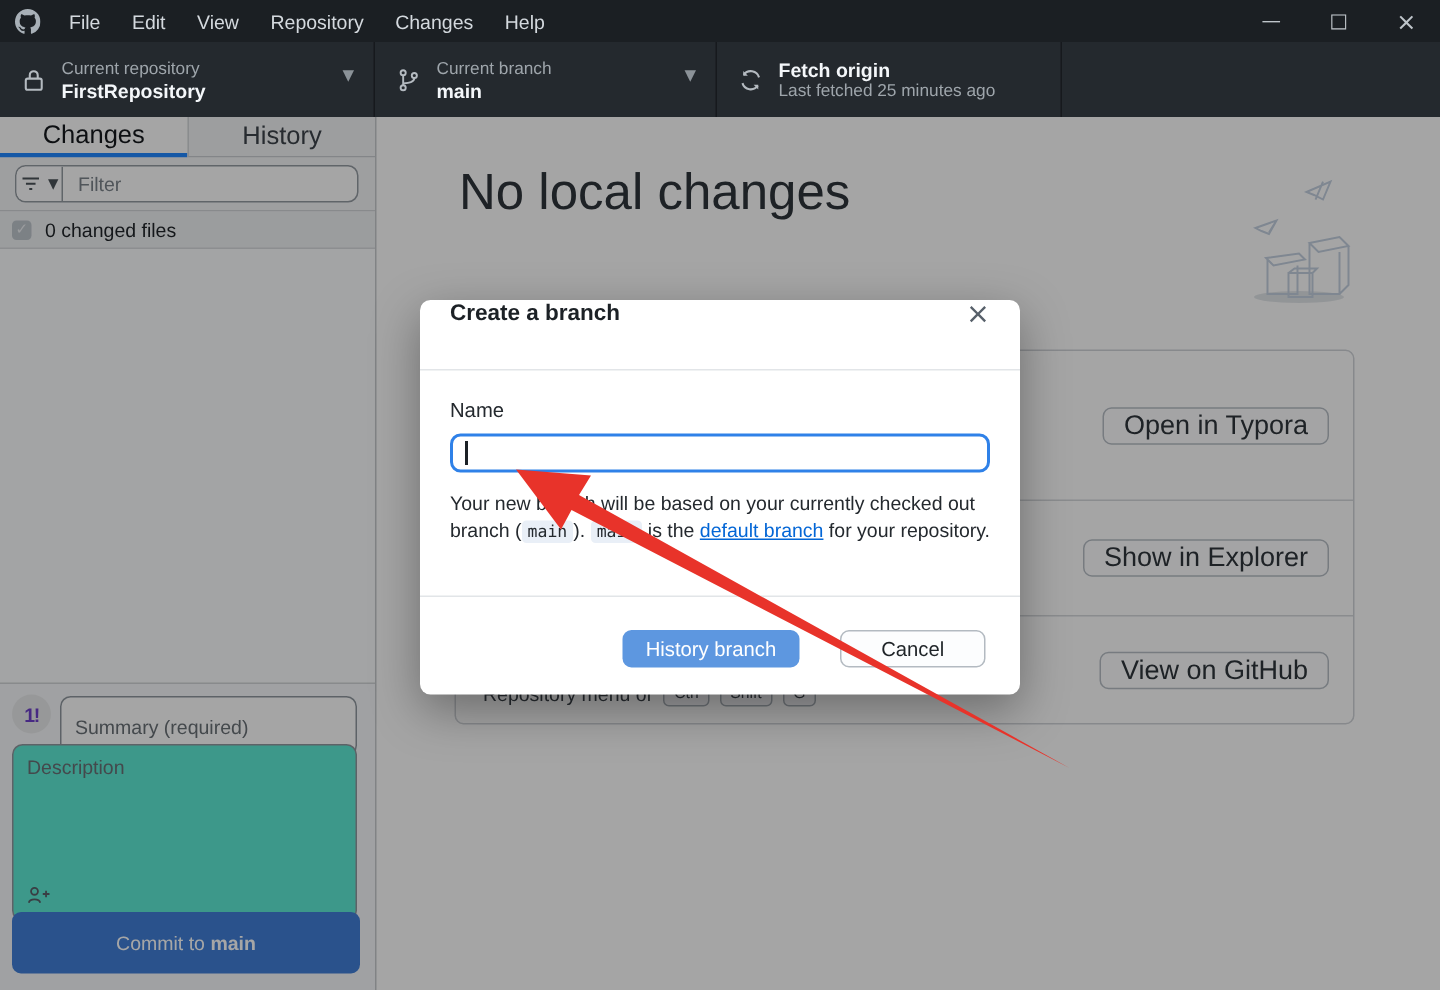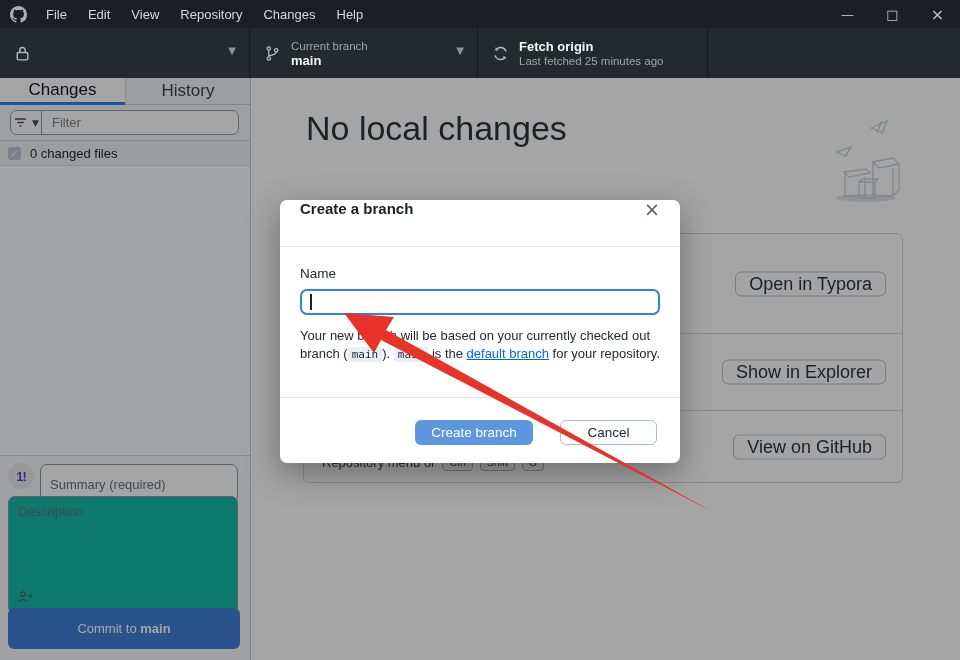--- a/index.html
+++ b/index.html
@@ -90,21 +90,21 @@
     display:flex; align-items:center; justify-content:center;
   }
   .summary-input {
     position:absolute; left:40px; top:8px; width:198px; height:40px;
     border:1px solid #8f979e; border-radius:7px; background:#fdfdfe;
     font-size:13px; padding:0 9px; color:#24292e; font-family:"Liberation Sans",sans-serif; outline:none;
   }
   .summary-input::placeholder, .desc-area::placeholder { color:#697076; }
   .desc-wrap {
     position:absolute; left:8px; top:40px; width:230px; height:118px;
-    border:1px solid #8f979e; border-radius:7px; background:#14b8a6;
+    border:1px solid #8f979e; border-radius:7px; background:#5eead4;
   }
   .desc-area {
     width:100%; height:92px; border:none; outline:none; resize:none; background:transparent;
     font-size:13px; padding:7px 9px; color:#24292e; font-family:"Liberation Sans",sans-serif;
   }
   .person-plus { position:absolute; left:8px; bottom:7px; width:17px; height:17px; cursor:pointer; }
   .commit-btn {
     position:absolute; left:8px; bottom:11px; width:232px; height:41px;
     background:#4a90e2; background:#417fd7; border:none; border-radius:6px;
     color:#fff; font-size:13px; cursor:pointer; font-family:"Liberation Sans",sans-serif;
@@ -220,20 +220,24 @@
       <button class="win-btn close">×</button>
     </div>
   </div>
 
   <div class="toolbar">
     <div class="tb-sec repo">
       <svg class="tb-icon" viewBox="0 0 16 16">
         <rect x="3" y="7" width="10" height="7" rx="1.2" fill="none" stroke="#b4bac0" stroke-width="1.3"></rect>
         <path d="M5.5 7V4.8a2.5 2.5 0 0 1 5 0V7" fill="none" stroke="#b4bac0" stroke-width="1.3"></path>
       </svg>
+      <div>
+        <div class="tb-label">Current repository</div>
+        <div class="tb-value">FirstRepository</div>
+      </div>
       <span class="tb-caret">▼</span>
     </div>
     <div class="tb-sec branch">
       <svg class="tb-icon" viewBox="0 0 16 16">
         <circle cx="4.5" cy="3.3" r="1.6" fill="none" stroke="#b4bac0" stroke-width="1.2"></circle>
         <circle cx="4.5" cy="12.7" r="1.6" fill="none" stroke="#b4bac0" stroke-width="1.2"></circle>
         <circle cx="11.5" cy="5" r="1.6" fill="none" stroke="#b4bac0" stroke-width="1.2"></circle>
         <path d="M4.5 4.9v6.2 M11.5 6.6c0 2.6-3.3 3-7 3.4" fill="none" stroke="#b4bac0" stroke-width="1.2"></path>
       </svg>
       <div>
@@ -330,21 +334,21 @@
     </div>
     <div class="dlg-body">
       <label class="name-label">Name</label>
       <div class="name-wrap">
         <input class="name-input" type="text" value="" style="">
         <div class="caret-line"></div>
       </div>
       <p class="dlg-text"><span>Your new branch will be based on your currently checked out branch (</span><span class="code-pill">main</span><span>). </span><span class="code-pill">main</span><span> is the </span><a class="dlg-link">default branch</a><span> for your repository.</span></p>
     </div>
     <div class="dlg-footer">
-      <button class="btn-primary">Create branch</button>
+      <button class="btn-primary">History branch</button>
       <button class="btn-cancel">Cancel</button>
     </div>
   </div>
 
   <svg class="arrow-svg" viewBox="0 0 960 660">
     <polygon points="344,313 394,317 386,330 713,512 381,340 374,353" fill="#e8332a"></polygon>
   </svg>
 
 </div>
 

